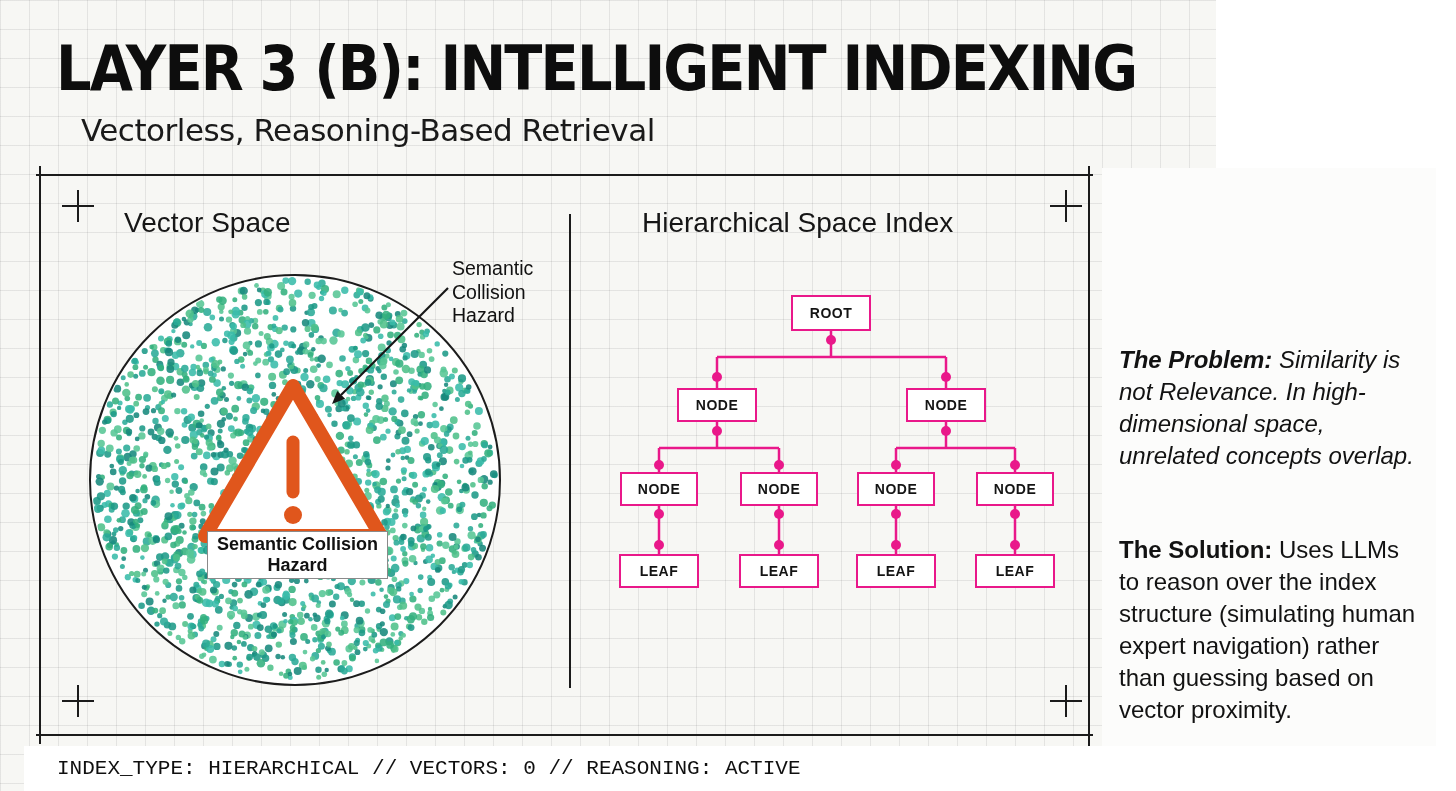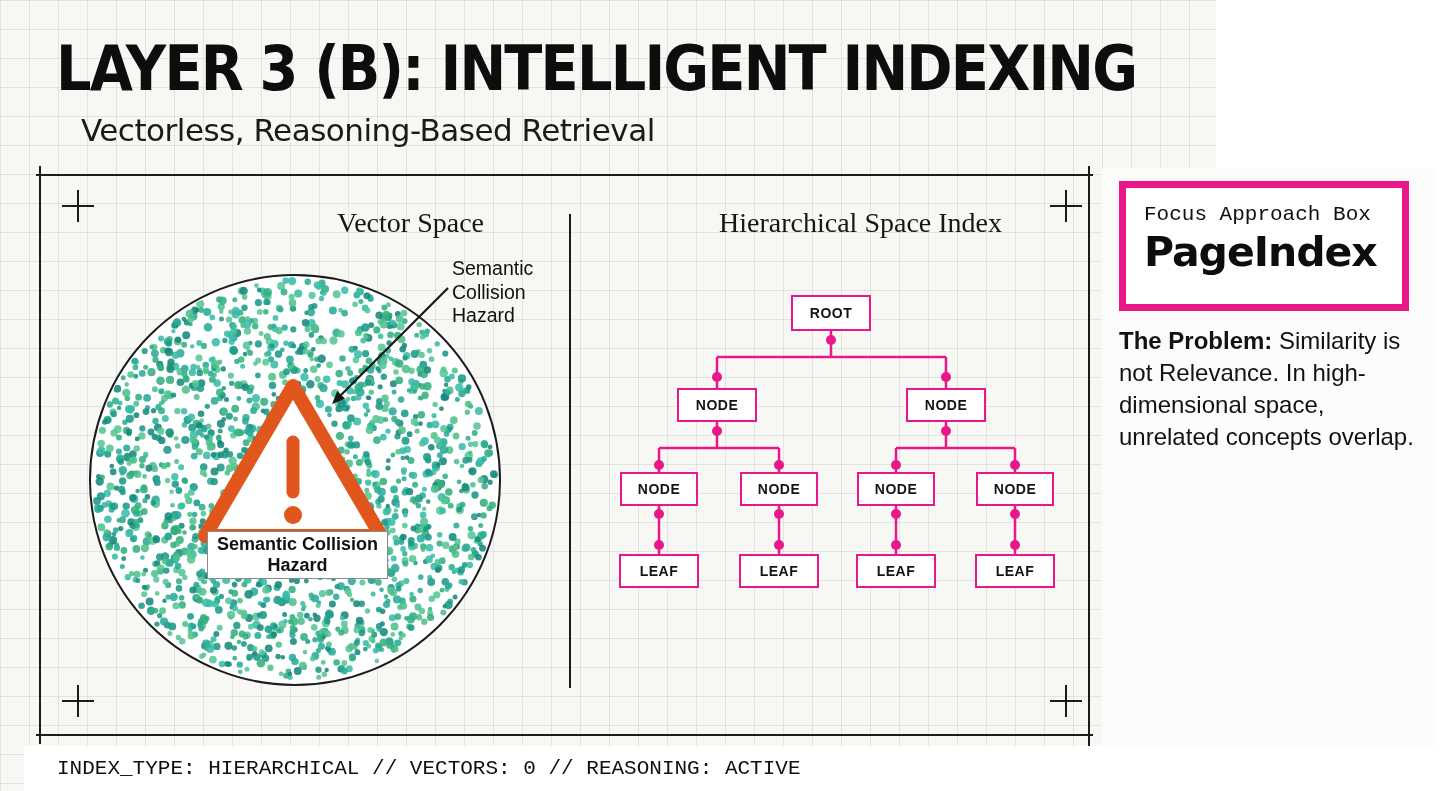--- a/index.html
+++ b/index.html
@@ -32,22 +32,22 @@
     letter-spacing:-0.5px; white-space:nowrap;margin-left:24px;
   }
 
   
   .fline { position:absolute; background:#1b1b1b; }
   .plus { position:absolute; width:32px; height:32px; }
   .plus::before { content:""; position:absolute; left:15px; top:0; width:2px; height:32px; background:#1b1b1b; }
   .plus::after  { content:""; position:absolute; top:15px; left:0; width:32px; height:2px; background:#1b1b1b; }
 
   .panel-title {
-    position:absolute; width:360px; text-align:right;
-    font-family:Liberation Serif, serif; font-size:28px; color:#161616;
+    position:absolute; width:360px; text-align:left;
+    font-family:Liberation Sans, sans-serif; font-size:28px; color:#161616;
     white-space:nowrap;
   }
 
   svg.abs { position:absolute; overflow:visible; }
 
   
   .tri-path { fill:#ffffff; stroke:var(--orange,#e0561c); stroke-width:14; stroke-linejoin:round; }
   .tri-mark { stroke:var(--orange,#e0561c); stroke-width:13; stroke-linecap:round; }
   .tri-dot  { fill:var(--orange,#e0561c); }
 
@@ -1985,27 +1985,26 @@
   <div class="tbox" style="left:857px;top:472px;width:78px;height:34px;">NODE</div>
   <div class="tbox" style="left:976px;top:472px;width:78px;height:34px;">NODE</div>
 
   <div class="tbox" style="left:619px;top:554px;width:80px;height:34px;">LEAF</div>
   <div class="tbox" style="left:739px;top:554px;width:80px;height:34px;">LEAF</div>
   <div class="tbox" style="left:856px;top:554px;width:80px;height:34px;">LEAF</div>
   <div class="tbox" style="left:975px;top:554px;width:80px;height:34px;">LEAF</div>
 
   <div class="sidebar-bg"></div>
 
-  <div class="focus-box">
-    <div class="focus-label">Focus Approach Box</div>
-    <div class="focus-title">PageIndex</div>
-  </div>
-
-  <p class="side-par" style="top:325px;">
+
+  <p class="side-par" style="top:344px;font-style:italic;">
     <strong>The Problem:</strong><span> Similarity is not Relevance. In high-dimensional space, unrelated concepts overlap.</span>
   </p>
 
+  <p class="side-par" style="top:534px;">
+    <strong>The Solution:</strong><span> Uses LLMs to reason over the index structure (simulating human expert navigation) rather than guessing based on vector proximity.</span>
+  </p>
 
   <div class="status-bar">
     <span class="status-text">INDEX_TYPE: HIERARCHICAL // VECTORS: 0 // REASONING: ACTIVE</span>
   </div>
 
 </div>
 
 </body></html>

